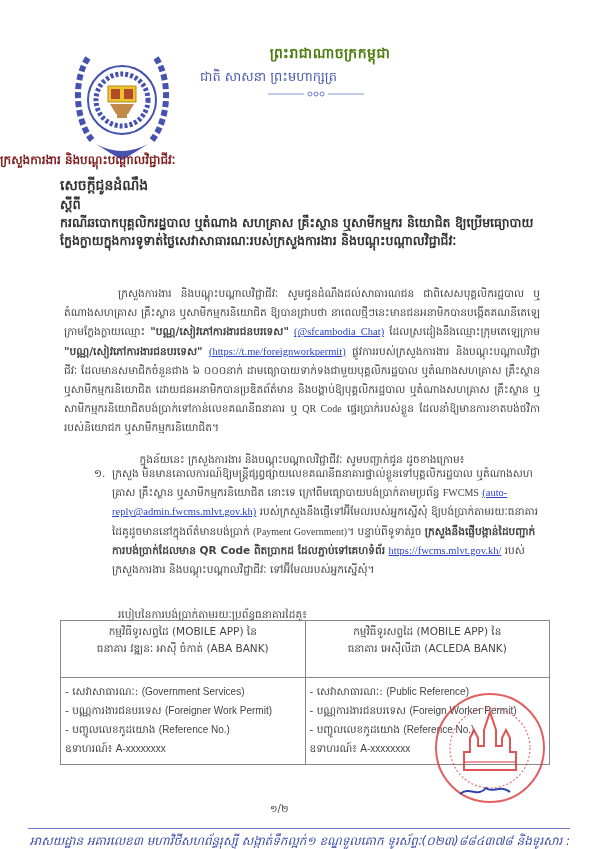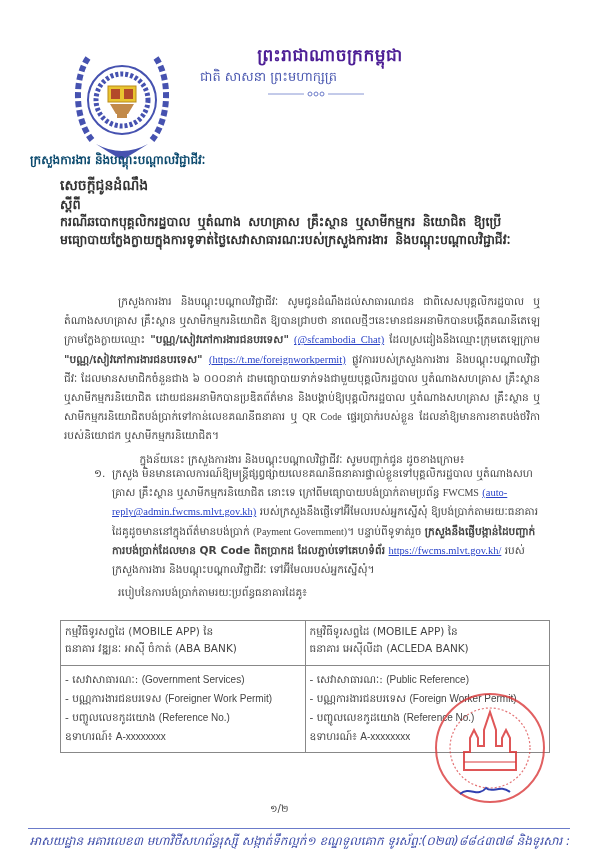--- a/index.html
+++ b/index.html
@@ -1,41 +1,41 @@
 <!DOCTYPE html>
 <html><head>
 <meta charset="utf-8">
 <style>
   html, body { margin:0; padding:0; background:#ffffff; }
   body { width:600px; height:849px; position:relative; overflow:hidden;
          font-family:"DejaVu Sans", sans-serif; color:#3a3a3a; }
   .abs { position:absolute; }
   .logo { left:70px; top:48px; width:104px; height:120px; }
-  .kingdom { left:200px; top:44px; width:260px; text-align:center; color:#4c1d95;
-             font-size:17px; font-weight:bold; letter-spacing:0.5px; }
+  .kingdom { left:200px; top:44px; width:260px; text-align:center; color:#4d7c0f;
+             font-size:14px; font-weight:bold; letter-spacing:0.5px; }
   .motto { left:200px; top:68px; width:260px; color:#4a58b0; font-size:13px; }
   .ornament { left:268px; top:90px; width:96px; height:8px; }
-  .ministry { left:30px; top:152px; color:#0c4a6e; font-size:12px; font-weight:bold; }
+  .ministry { left:0; top:152px; color:#7f1d1d; font-size:12px; font-weight:bold; }
   .title { left:60px; width:480px; color:#333; font-weight:bold; }
   .t1 { top:176px; font-size:14px; }
   .t2 { top:196px; font-size:13px; }
-  .t3 { top:214px; font-size:12.5px; line-height:18px;font-family:Liberation Mono, monospace; }
+  .t3 { top:214px; font-size:12.5px; line-height:18px; }
   .body-text { left:64px; width:476px; font-size:10.6px; line-height:19.2px; color:#444; text-align:justify; }
-  .para1 { top:292px; text-indent:54px; }
+  .para1 { top:284px; text-indent:54px; }
   .link { color:#2a43c8; text-decoration:underline; font-family:"Liberation Serif", serif; font-size:10.5px; }
   .serif { font-family:"Liberation Serif", serif; font-size:10px;text-align:right; }
   .bold { font-weight:bold; }
   .para2 { top:444px; left:64px; width:476px; text-align:center; font-size:10.6px; color:#444;margin-top:9px; }
   .item1 { top:464px; left:112px; width:430px; font-size:10.6px; line-height:19.2px; color:#444; }
   .item1 .num { position:absolute; left:-18px; top:0; }
-  .method { top:586px; left:118px; font-size:10.6px; color:#444; }
+  .method { top:608px; left:118px; font-size:10.6px; color:#444; }
   table.banks { position:absolute; left:60px; top:620px; width:490px; border-collapse:collapse;
                 font-size:10.5px; color:#444; }
   table.banks td { border:1px solid #888; vertical-align:top; padding:3px 4px; width:50%; }
-  table.banks td.head { text-align:left; line-height:17px; padding:2px 4px 8px; }
+  table.banks td.head { text-align:center; line-height:17px; padding:2px 4px 20px; }
   table.banks td.body { line-height:19px; padding:4px 4px 6px 4px; }
   .en { font-family:Liberation Sans, sans-serif; font-size:10px; }
   .stamp { left:430px; top:690px; width:120px; height:120px; }
   .pageno { left:270px; top:802px; width:60px; font-size:10px; color:#444; }
   .footline { left:28px; top:828px; width:542px; height:1px; background:#6b7bc9; }
   .footer { left:20px; top:833px; width:560px; text-align:center; font-size:12px; font-style:italic; color:#3b4aa8; }
 </style>
 </head>
 <body>
 

